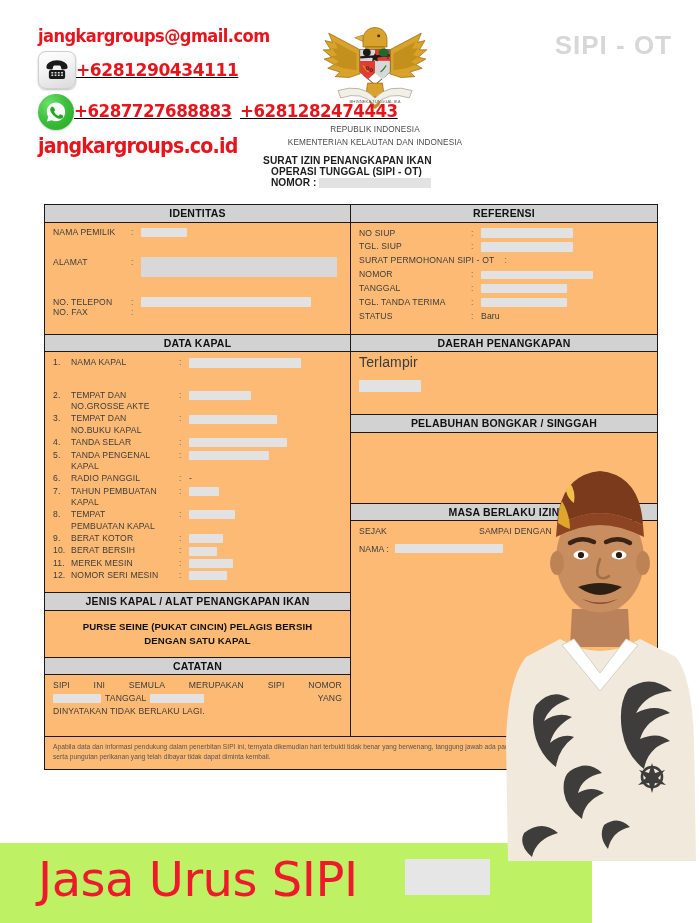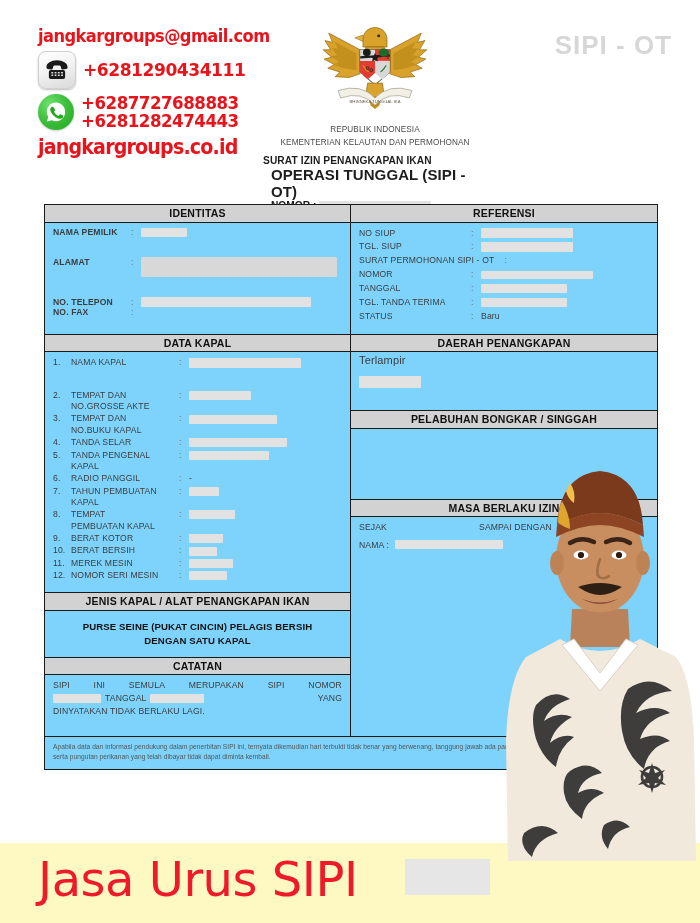--- a/index.html
+++ b/index.html
@@ -22,21 +22,21 @@
     font-weight:bold;
     font-size:17.5px;
     letter-spacing:-0.6px;
     color:#e8141c;
     white-space:nowrap;
     transform:scaleX(0.93);
     transform-origin:left center;
     line-height:1;
   }
   .contact-row{
-    display:flex;align-items:center;gap:7px;margin-top:5px;
+    display:flex;align-items:center;margin-top:5px;text-decoration:underline;
   }
   .phone-ico{
     width:36px;height:36px;flex:0 0 36px;
     border-radius:8px;
     background:linear-gradient(160deg,#ffffff 0%,#f3f3f3 45%,#d9d9d9 100%);
     border:1px solid #cfcfcf;
     box-shadow:0 1px 2px rgba(0,0,0,.25);
     display:flex;align-items:center;justify-content:center;
   }
   .wa-ico{
@@ -47,21 +47,21 @@
     box-shadow:0 1px 2px rgba(0,0,0,.2);
   }
   .num{
     font-family:"DejaVu Sans", sans-serif;
     font-weight:bold;font-size:18px;color:#e8141c;
     letter-spacing:-0.5px;white-space:nowrap;
     transform:scaleX(0.95);transform-origin:left center;
     line-height:1.06;
   }
   .num.small{font-size:17.5px;}
-  .wa-numbers{display:flex;flex-direction:column;justify-content:center;}
+  .wa-numbers{display:flex;justify-content:center;}
   .contact-site{
     font-family:"DejaVu Sans", sans-serif;
     font-weight:bold;font-size:20.5px;color:#e8141c;
     letter-spacing:-0.9px;margin-top:6px;white-space:nowrap;
     transform:scaleX(0.93);transform-origin:left center;
     line-height:1;
   }
 
   
   .watermark{
@@ -76,32 +76,32 @@
   }
   .garuda{margin:0 auto;display:block;}
   .min-line{
     font-size:8.2px;color:#4a4a4a;letter-spacing:.1px;line-height:1.35;
     margin-top:2px;white-space:nowrap;
   }
   .doc-title{
     text-align:left;margin-left:8px;margin-top:7px;
   }
   .doc-title .t1{font-size:10.2px;font-weight:bold;color:#1d1d1d;letter-spacing:.1px;}
-  .doc-title .t2{font-size:15px;font-weight:bold;color:#1d1d1d;letter-spacing:.1px;margin-left:8px;}
+  .doc-title .t2{font-size:10px;font-weight:bold;color:#1d1d1d;letter-spacing:.1px;margin-left:8px;}
   .doc-title .t3{font-size:10.2px;font-weight:bold;color:#1d1d1d;margin-left:8px;display:flex;align-items:center;gap:3px;}
 
   
   .rd{display:inline-block;background:#e2e2e2;height:9px;vertical-align:middle;border-radius:1px;}
   .rd.d{background:#d8d8d8;}
   .rd.l{background:#ececec;}
 
   
   .form{
     position:absolute;left:44px;top:204px;width:612px;
-    border:1.6px solid #1a1a1a;background:#7dd3fc;z-index:4;
+    border:1.6px solid #1a1a1a;background:#fdba74;z-index:4;
   }
   .cols{display:flex;}
   .col-l{width:50%;border-right:1.6px solid #1a1a1a;box-sizing:border-box;}
   .col-r{width:50%;box-sizing:border-box;}
 
   .sec-head{
     background:#d2d2d2;
     border-top:1.4px solid #1a1a1a;border-bottom:1.4px solid #1a1a1a;
     text-align:center;font-weight:bold;font-size:10.5px;color:#111;
     padding:2px 0 2.5px;letter-spacing:.2px;
@@ -109,30 +109,30 @@
   .sec-head.first{border-top:none;}
   .body-pad{padding:4px 8px 4px 8px;}
 
   .dk-row{display:flex;font-size:8.6px;color:#3c3c3c;line-height:1.32;letter-spacing:.15px;margin-bottom:1px;}
   .dk-row .no{width:18px;flex:0 0 18px;}
   .dk-row .lb{width:108px;flex:0 0 108px;}
   .dk-row .cl{width:10px;flex:0 0 10px;color:#6d6d6d;}
   .dk-row .vl{flex:1;}
 
   .ident-row{display:flex;font-size:8.6px;color:#3c3c3c;letter-spacing:.15px;}
-  .ident-row .lb{width:78px;flex:0 0 78px;font-weight:bold;}
+  .ident-row .lb{width:78px;flex:0 0 78px;}
   .ident-row .cl{width:10px;flex:0 0 10px;color:#6d6d6d;}
   .ident-row .vl{flex:1;}
 
   .ref-row{display:flex;font-size:8.6px;color:#3c3c3c;letter-spacing:.15px;line-height:1.62;}
   .ref-row .lb{width:112px;flex:0 0 112px;}
   .ref-row .cl{width:10px;flex:0 0 10px;color:#6d6d6d;}
   .ref-row .vl{flex:1;}
 
-  .plain-line{font-size:11px;color:#3c3c3c;padding:2px 8px;letter-spacing:.15px;}
+  .plain-line{font-size:14px;color:#3c3c3c;padding:2px 8px;letter-spacing:.15px;}
 
   .jenis-body{
     text-align:center;font-weight:bold;font-size:9.6px;color:#111;
     padding:9px 10px 9px;line-height:1.45;letter-spacing:.1px;
   }
   .catatan-body{
     padding:4px 8px 8px;font-size:8.6px;color:#3c3c3c;letter-spacing:.15px;line-height:1.5;
   }
   .cat-l1{display:flex;justify-content:space-between;}
   .cat-l2{display:flex;justify-content:center;gap:4px;align-items:center;}
@@ -154,21 +154,21 @@
   .fill-20{height:20px;} .fill-10{height:10px;} .fill-6{height:6px;}
 
   
   .photo{
     position:absolute;right:0;bottom:62px;width:200px;height:420px;z-index:8;
     pointer-events:none;
   }
 
   
   .banner{
-    position:absolute;left:0;bottom:0;width:700px;height:80px;background:#fef9c3;z-index:7;
+    position:absolute;left:0;bottom:0;width:592px;height:80px;background:#bef264;z-index:7;
   }
   .banner-text{
     position:absolute;left:38px;top:8px;
     font-size:48px;color:#ee1a2b;letter-spacing:-0.5px;
     font-family:"DejaVu Sans", sans-serif;font-weight:400;
   }
   .banner-rd{
     position:absolute;left:405px;top:16px;width:85px;height:36px;background:#e6e6e6;
   }
 </style>
@@ -258,21 +258,21 @@
     </g>
 
     <path d="M52 66 L68 66 L70 80 L60 86 L50 80 Z" fill="#d9a22a" stroke="#8a6010" stroke-width="0.7"></path>
     <path d="M54 80 L66 80 L65 90 L60 94 L55 90 Z" fill="#c08d1c"></path>
 
     <path d="M20 74 Q45 66 60 82 Q75 66 100 74 L97 82 Q74 74 60 90 Q46 74 23 82 Z" fill="#f2efe6" stroke="#9a9384" stroke-width="0.7"></path>
     <text x="60" y="88" font-size="4.6" fill="#6a6257" text-anchor="middle" font-family="Liberation Sans, sans-serif">BHINNEKA TUNGGAL IKA</text>
   </svg>
 
   <div class="min-line">REPUBLIK INDONESIA</div>
-  <div class="min-line">KEMENTERIAN KELAUTAN DAN PERMOHONAN</div>
+  <div class="min-line">KEMENTERIAN KELAUTAN DAN INDONESIA</div>
 
   <div class="doc-title">
     <div class="t1">SURAT IZIN PENANGKAPAN IKAN</div>
     <div class="t2">OPERASI TUNGGAL (SIPI - OT)</div>
     <div class="t3">
       <span>NOMOR :</span>
       <span class="rd" style="width:112px;height:10px"></span>
     </div>
   </div>
 </div>

